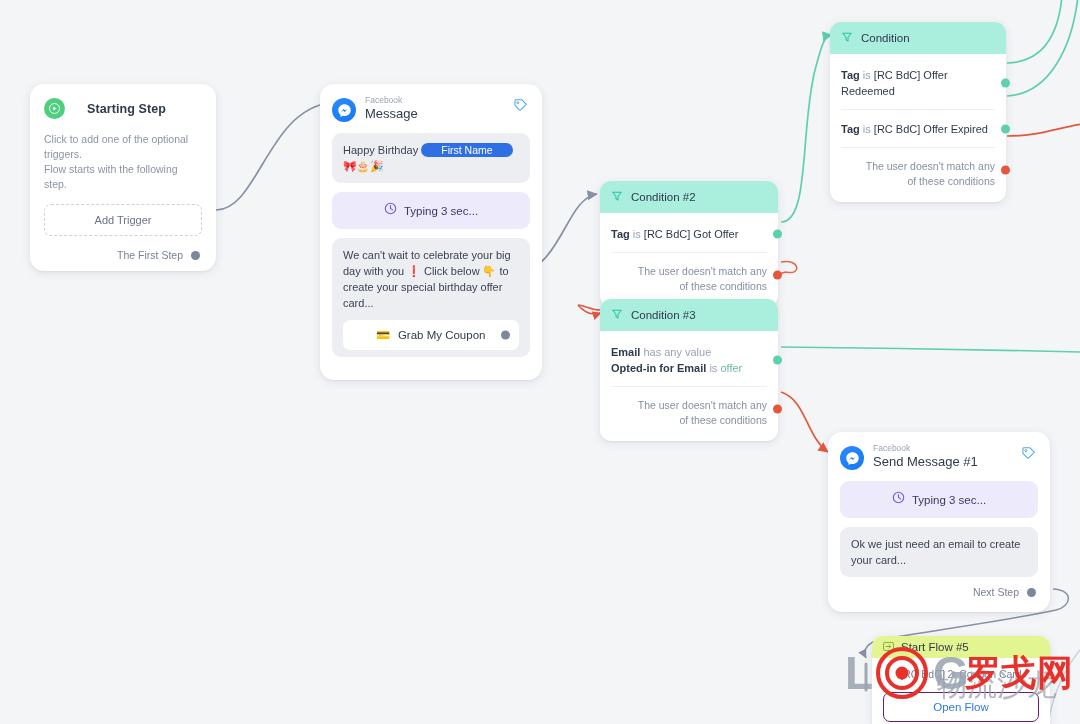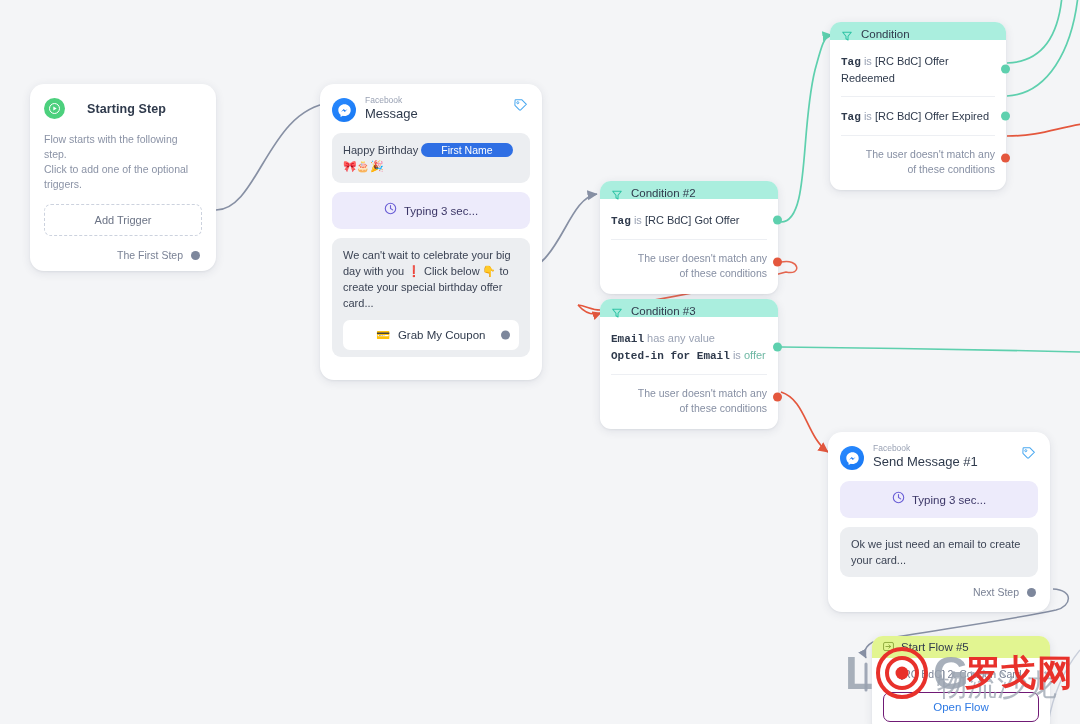--- a/index.html
+++ b/index.html
@@ -101,33 +101,33 @@
   .next-step-row {
     display: flex; align-items: center; justify-content: flex-end; gap: 8px;
     margin-top: 8px; padding-right: 2px;
   }
   .next-step-label { font-size: 10.5px; color: #7a8295; }
 
   
   .cond-node { border-radius: 11px; overflow: visible; }
   .cond-head {
     background: #aaeede; border-radius: 11px 11px 0 0;
-    display: flex; align-items: flex-start; gap: 8px;
-    padding: 6px 11px; height: 18px;
+    display: flex; align-items: center; gap: 8px;
+    padding: 6px 11px; height: 32px;
   }
   .cond-title { font-size: 11.5px; color: #2f3a4c; }
   .cond-body { padding: 2px 11px 11px; }
   .cond-row {
     position: relative; font-size: 11px; color: #2f3a4c;
     padding: 11px 0 10px; line-height: 16px;
     border-bottom: 1px solid #edeff3;
   }
   .cond-row:last-child { border-bottom: none; }
   .cond-row .op { color: #9aa2b4; }
-  .cond-row b { font-weight: bold; font-family: Liberation Mono, monospace; }
+  .cond-row b { font-weight: bold; }
   .cond-row .val { color: #6fb8a4; }
   .cond-row .port-abs {
     position: absolute; right: -15px; top: 50%; transform: translateY(-50%);
   }
   .cond-fallback {
     position: relative; text-align: right; font-size: 10.5px;
     color: #868fa3; line-height: 15px; padding: 11px 0 2px;
   }
   .cond-fallback .port-abs { position: absolute; right: -15px; top: 50%; transform: translateY(-50%); }
 
@@ -201,22 +201,22 @@
     <div class="start-head">
       <span class="play-badge">
         <svg width="11" height="11" viewBox="0 0 11 11">
           <circle cx="5.5" cy="5.5" r="5" fill="none" stroke="#fff" stroke-width="1"></circle>
           <path d="M4.3,3.4 L7.7,5.5 L4.3,7.6 z" fill="#fff"></path>
         </svg>
       </span>
       <span class="start-title">Starting Step</span>
     </div>
     <div class="start-desc">
+      <div>Click to add one of the optional triggers.</div>
       <div>Flow starts with the following step.</div>
-      <div>Click to add one of the optional triggers.</div>
     </div>
     <div class="add-trigger">Add Trigger</div>
     <div class="first-step-row">
       <span class="first-step-label">The First Step</span>
       <span class="port gray"></span>
     </div>
   </div>
 
   <div class="node msg-node" style="left:320px; top:84px; width:222px;">
     <div class="msg-head">

